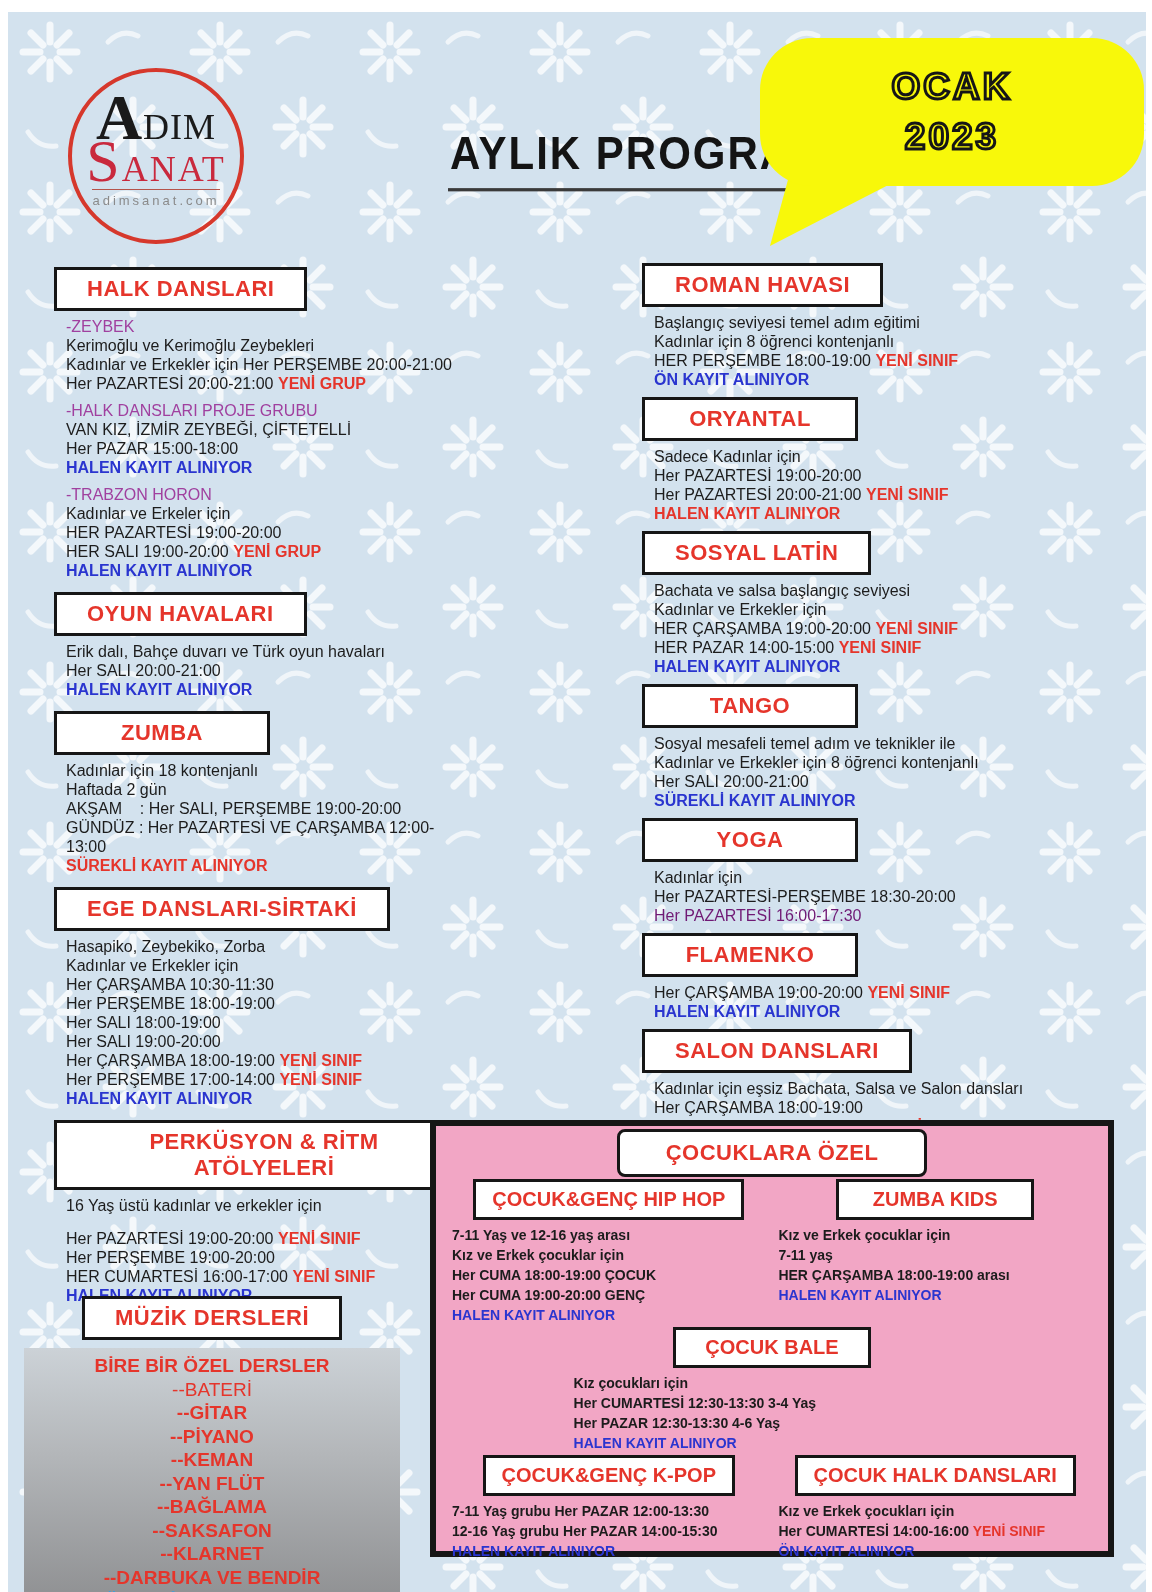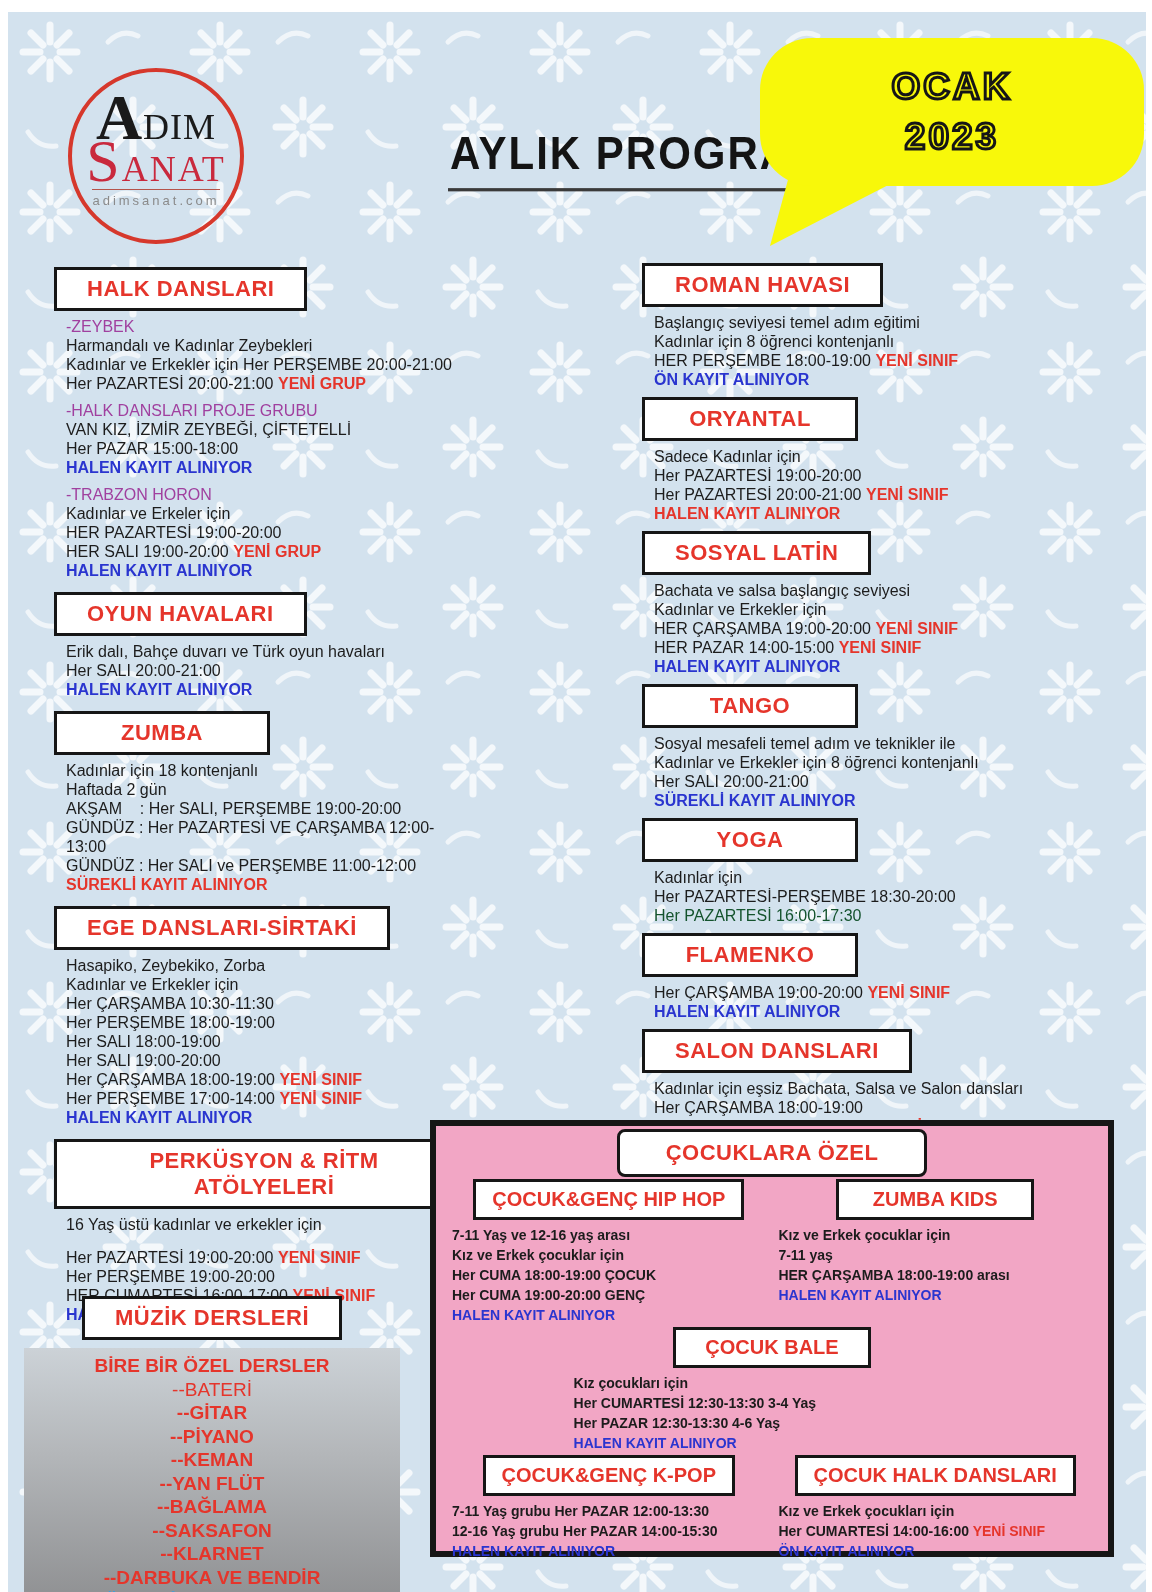--- a/index.html
+++ b/index.html
@@ -112,21 +112,21 @@
     <div class="bubble-tail"></div>
     <div class="bubble">
       <div class="bubble-text">OCAK</div>
       <div class="bubble-text">2023</div>
     </div>
 
     <div class="col-left" id="col-left">
         <div>
           <div class="hwrap"><div class="hbox">HALK DANSLARI</div></div>
           <div class="ln"><span style="color: rgb(160, 64, 159);">-ZEYBEK</span></div>
-          <div class="ln"><span style="color: rgb(28, 28, 28);">Harmandalı ve Kadınlar Zeybekleri</span></div>
+          <div class="ln"><span style="color: rgb(28, 28, 28);">Kerimoğlu ve Kerimoğlu Zeybekleri</span></div>
           <div class="ln"><span style="color: rgb(28, 28, 28);">Kadınlar ve Erkekler için Her PERŞEMBE 20:00-21:00</span></div>
           <div class="ln"><span style="color: rgb(28, 28, 28);">Her PAZARTESİ 20:00-21:00 </span><span style="color: rgb(229, 53, 43); font-weight: bold;">YENİ GRUP</span></div>
           <div style="height: 8px;"></div>
           <div class="ln"><span style="color: rgb(160, 64, 159);">-HALK DANSLARI PROJE GRUBU</span></div>
           <div class="ln"><span style="color: rgb(28, 28, 28);">VAN KIZ, İZMİR ZEYBEĞİ, ÇİFTETELLİ</span></div>
           <div class="ln"><span style="color: rgb(28, 28, 28);">Her PAZAR 15:00-18:00</span></div>
           <div class="ln"><span style="color: rgb(42, 53, 207); font-weight: bold;">HALEN KAYIT ALINIYOR</span></div>
           <div style="height: 8px;"></div>
           <div class="ln"><span style="color: rgb(160, 64, 159);">-TRABZON HORON</span></div>
           <div class="ln"><span style="color: rgb(28, 28, 28);">Kadınlar ve Erkeler için</span></div>
@@ -139,21 +139,20 @@
           <div class="ln"><span style="color: rgb(28, 28, 28);">Erik dalı, Bahçe duvarı ve Türk oyun havaları</span></div>
           <div class="ln"><span style="color: rgb(28, 28, 28);">Her SALI 20:00-21:00</span></div>
           <div class="ln"><span style="color: rgb(42, 53, 207); font-weight: bold;">HALEN KAYIT ALINIYOR</span></div>
         </div>
         <div>
           <div class="hwrap"><div class="hbox">ZUMBA</div></div>
           <div class="ln"><span style="color: rgb(28, 28, 28);">Kadınlar için 18 kontenjanlı</span></div>
           <div class="ln"><span style="color: rgb(28, 28, 28); text-align: right;">Haftada 2 gün</span></div>
           <div class="ln"><span style="color: rgb(28, 28, 28);">AKŞAM    : Her SALI, PERŞEMBE 19:00-20:00</span></div>
           <div class="ln"><span style="color: rgb(28, 28, 28);">GÜNDÜZ : Her PAZARTESİ VE ÇARŞAMBA 12:00-13:00</span></div>
-          <div class="ln"><span style="color: rgb(28, 28, 28);">GÜNDÜZ : Her SALI ve PERŞEMBE 11:00-12:00</span></div>
           <div class="ln"><span style="color: rgb(229, 53, 43); font-weight: bold;">SÜREKLİ KAYIT ALINIYOR</span></div>
         </div>
         <div>
           <div class="hwrap"><div class="hbox">EGE DANSLARI-SİRTAKİ</div></div>
           <div class="ln"><span style="color: rgb(28, 28, 28);">Hasapiko, Zeybekiko, Zorba</span></div>
           <div class="ln"><span style="color: rgb(28, 28, 28);">Kadınlar ve Erkekler için</span></div>
           <div class="ln"><span style="color: rgb(28, 28, 28); text-align: right;">Her ÇARŞAMBA 10:30-11:30</span></div>
           <div class="ln"><span style="color: rgb(28, 28, 28);">Her PERŞEMBE 18:00-19:00</span></div>
           <div class="ln"><span style="color: rgb(28, 28, 28);">Her SALI 18:00-19:00</span></div>
           <div class="ln"><span style="color: rgb(28, 28, 28);">Her SALI 19:00-20:00</span></div>
@@ -198,21 +197,21 @@
           <div class="hwrap"><div class="hbox">TANGO</div></div>
           <div class="ln"><span style="color: rgb(28, 28, 28);">Sosyal mesafeli temel adım ve teknikler ile</span></div>
           <div class="ln"><span style="color: rgb(28, 28, 28);">Kadınlar ve Erkekler için 8 öğrenci kontenjanlı</span></div>
           <div class="ln"><span style="color: rgb(28, 28, 28);">Her SALI 20:00-21:00</span></div>
           <div class="ln"><span style="color: rgb(42, 53, 207); font-weight: bold;">SÜREKLİ KAYIT ALINIYOR</span></div>
         </div>
         <div>
           <div class="hwrap"><div class="hbox">YOGA</div></div>
           <div class="ln"><span style="color: rgb(28, 28, 28);">Kadınlar için</span></div>
           <div class="ln"><span style="color: rgb(28, 28, 28);">Her PAZARTESİ-PERŞEMBE 18:30-20:00</span></div>
-          <div class="ln"><span style="color: #14532d;">Her PAZARTESİ 16:00-17:30</span></div>
+          <div class="ln"><span style="color: #701a75;">Her PAZARTESİ 16:00-17:30</span></div>
         </div>
         <div>
           <div class="hwrap"><div class="hbox">FLAMENKO</div></div>
           <div class="ln"><span style="color: rgb(28, 28, 28);">Her ÇARŞAMBA 19:00-20:00 </span><span style="color: rgb(229, 53, 43); font-weight: bold;">YENİ SINIF</span></div>
           <div class="ln"><span style="color: rgb(42, 53, 207); font-weight: bold;">HALEN KAYIT ALINIYOR</span></div>
         </div>
         <div>
           <div class="hwrap"><div class="hbox">SALON DANSLARI</div></div>
           <div class="ln"><span style="color: rgb(28, 28, 28);">Kadınlar için eşsiz Bachata, Salsa ve Salon dansları</span></div>
           <div class="ln"><span style="color: rgb(28, 28, 28);">Her ÇARŞAMBA 18:00-19:00</span></div>

